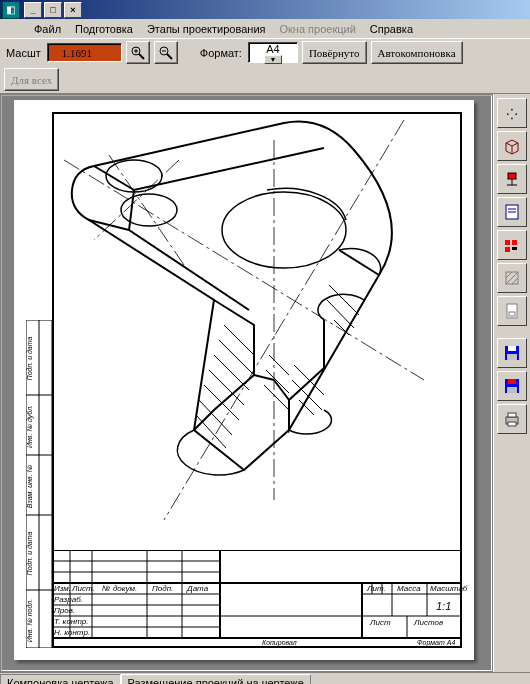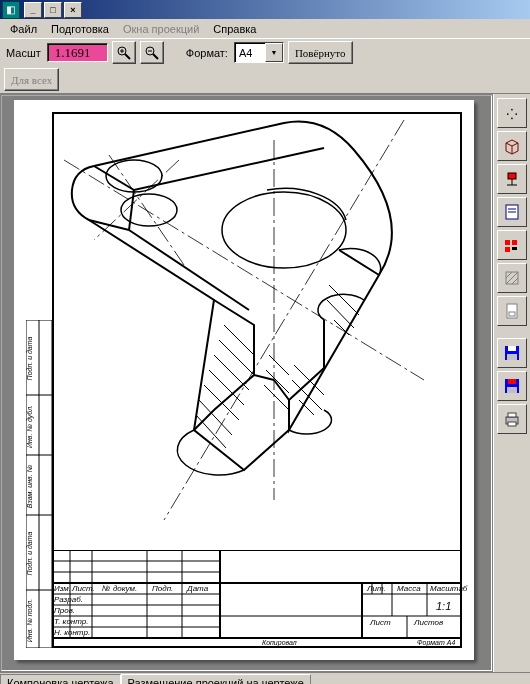--- a/index.html
+++ b/index.html
@@ -38,20 +38,21 @@
     display: flex; align-items: center; justify-content: center;
     color: #000;
   }
   .menubar {
     background: #d4d0c8;
     height: 19px;
     display: flex;
     align-items: center;
     padding: 0 4px;
     gap: 2px;
+    margin-left: 24px;
   }
   .menu-item { padding: 2px 6px; cursor: default; }
   .menu-item.disabled { color: #808080; }
   .toolbar {
     background: #d4d0c8;
     display: flex;
     align-items: center;
     padding: 2px 4px;
     gap: 4px;
     border-top: 1px solid #fff;
@@ -61,24 +62,24 @@
     display: flex;
     align-items: center;
     padding: 2px 4px;
     gap: 2px;
   }
   .label { padding: 0 2px; }
   .input-field {
     border: 1px solid #808080;
     border-top-color: #404040; border-left-color: #404040;
     border-right-color: #fff; border-bottom-color: #fff;
-    background: #ec4899;
+    background: #c2410c;
     height: 17px;
-    padding: 0 7px;
-    font-family: Tahoma; font-size: 13px;
+    padding: 0 14px;
+    font-family: Tahoma; font-size: 11px;
     box-shadow: inset 1px 1px 0 #000;
   }
   .btn {
     background: #d4d0c8;
     border: 1px solid #fff;
     border-right-color: #404040; border-bottom-color: #404040;
     box-shadow: inset -1px -1px 0 #808080;
     height: 21px;
     padding: 0 6px;
     font-family: Tahoma; font-size: 11px;
@@ -88,20 +89,21 @@
   .btn.icon-btn { width: 22px; padding: 0; justify-content: center; }
   .btn.disabled { color: #808080; font-family: Liberation Serif, serif; }
   .select {
     border: 1px solid #808080;
     border-top-color: #404040; border-left-color: #404040;
     border-right-color: #fff; border-bottom-color: #fff;
     background: #fff;
     height: 19px;
     display: flex; align-items: center;
     box-shadow: inset 1px 1px 0 #000;
+    flex-direction: column;
   }
   .select span { padding: 0 4px; flex: 1; }
   .select .dd-btn {
     width: 16px; height: 17px;
     background: #d4d0c8;
     border: 1px solid #fff;
     border-right-color: #404040; border-bottom-color: #404040;
     display: flex; align-items: center; justify-content: center;
     font-size: 7px;
   }
@@ -205,20 +207,21 @@
   <div class="win-btns">
     <div class="win-btn">_</div>
     <div class="win-btn">□</div>
     <div class="win-btn">×</div>
   </div>
 </div>
 
 <div class="menubar">
   <div class="menu-item">Файл</div>
   <div class="menu-item">Подготовка</div>
+  <div class="menu-item">Этапы проектирования</div>
   <div class="menu-item disabled">Окна проекций</div>
   <div class="menu-item">Справка</div>
 </div>
 
 <div class="toolbar">
   <span class="label">Масшт</span>
   <input class="input-field" style="width: 45px;" value="1.1691">
   <div class="btn icon-btn">
     <svg width="14" height="14">
         <circle cx="5" cy="5" r="4" fill="none" stroke="#000"></circle>
@@ -234,20 +237,21 @@
         <line x1="3" y1="5" x2="7" y2="5" stroke="#000"></line>
       </svg>
   </div>
   <div style="width:12px"></div>
   <span class="label">Формат:</span>
   <div class="select" style="width:48px">
     <span>А4</span>
     <div class="dd-btn">▼</div>
   </div>
   <div class="btn">Повёрнуто</div>
+  <div class="btn">Автокомпоновка</div>
 </div>
 
 <div class="toolbar-row2">
   <div class="btn disabled">Для всех</div>
 </div>
 
 <div class="workspace">
   <div class="canvas-area">
     <div class="page">
       <div class="page-frame"></div>

